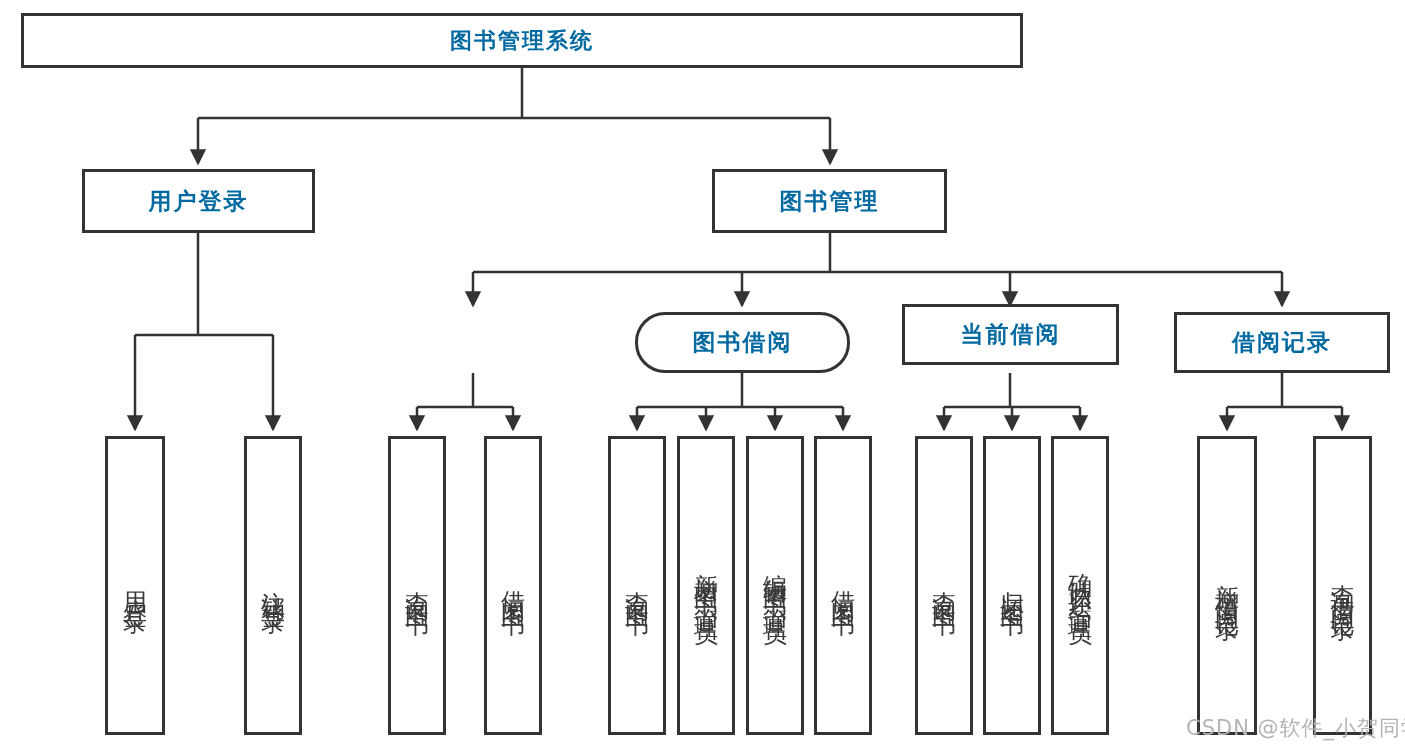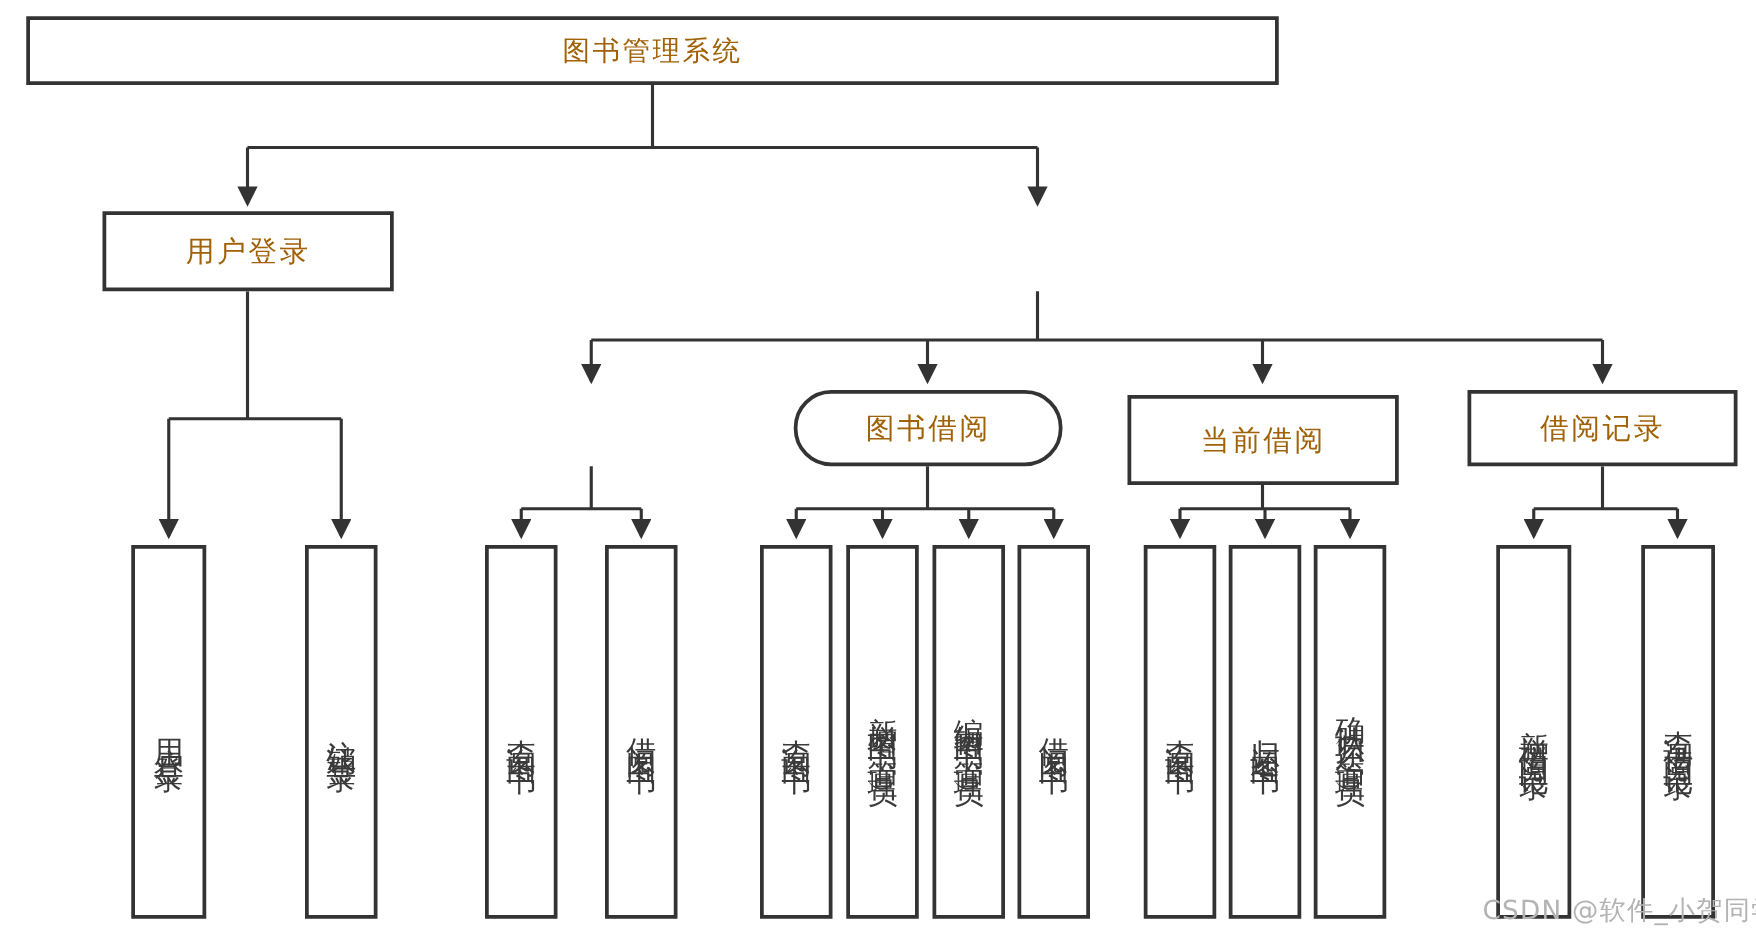--- a/index.html
+++ b/index.html
@@ -22,22 +22,23 @@
     border: 3px solid #333333;
     box-sizing: border-box;
     display: flex;
     align-items: center;
     justify-content: center;
     color: #3a3a3a;
   }
   .h-label {
     font-size: 23px;
     letter-spacing: 2px;
-    color: #a16207;
+    color: #0369a1;
     white-space: nowrap;
+    font-weight: bold;
   }
   .root-label { font-size: 22px; }
   .leaf .v-label {
     writing-mode: vertical-rl;
     text-orientation: mixed;
     font-size: 24px;
     letter-spacing: 7px;
     line-height: 1;
     color: #3a3a3a;
     white-space: nowrap;
@@ -95,25 +96,28 @@
     <line class="ln" x1="1342" y1="407" x2="1342" y2="429" marker-end="url(#arrow)"></line>
   </svg>
 
   <div class="node" style="left:21px; top:13px; width:1002px; height:55px;">
     <span class="h-label root-label">图书管理系统</span>
   </div>
 
   <div class="node" style="left:82px; top:169px; width:233px; height:64px;">
     <span class="h-label">用户登录</span>
   </div>
+  <div class="node" style="left:712px; top:169px; width:235px; height:64px;">
+    <span class="h-label">图书管理</span>
+  </div>
 
   <div class="node" style="left:635px; top:312px; width:215px; height:61px;border-radius:30px;">
     <span class="h-label">图书借阅</span>
   </div>
-  <div class="node" style="left:902px; top:316px; width:217px; height:72px;">
+  <div class="node" style="left:902px; top:304px; width:217px; height:61px;">
     <span class="h-label">当前借阅</span>
   </div>
   <div class="node" style="left:1174px; top:312px; width:216px; height:61px;">
     <span class="h-label">借阅记录</span>
   </div>
 
   <div class="node leaf" style="left:105px; top:436px; width:60px; height:299px;">
     <span class="v-label">用户登录</span>
   </div>
   <div class="node leaf" style="left:244px; top:436px; width:58px; height:299px;">

